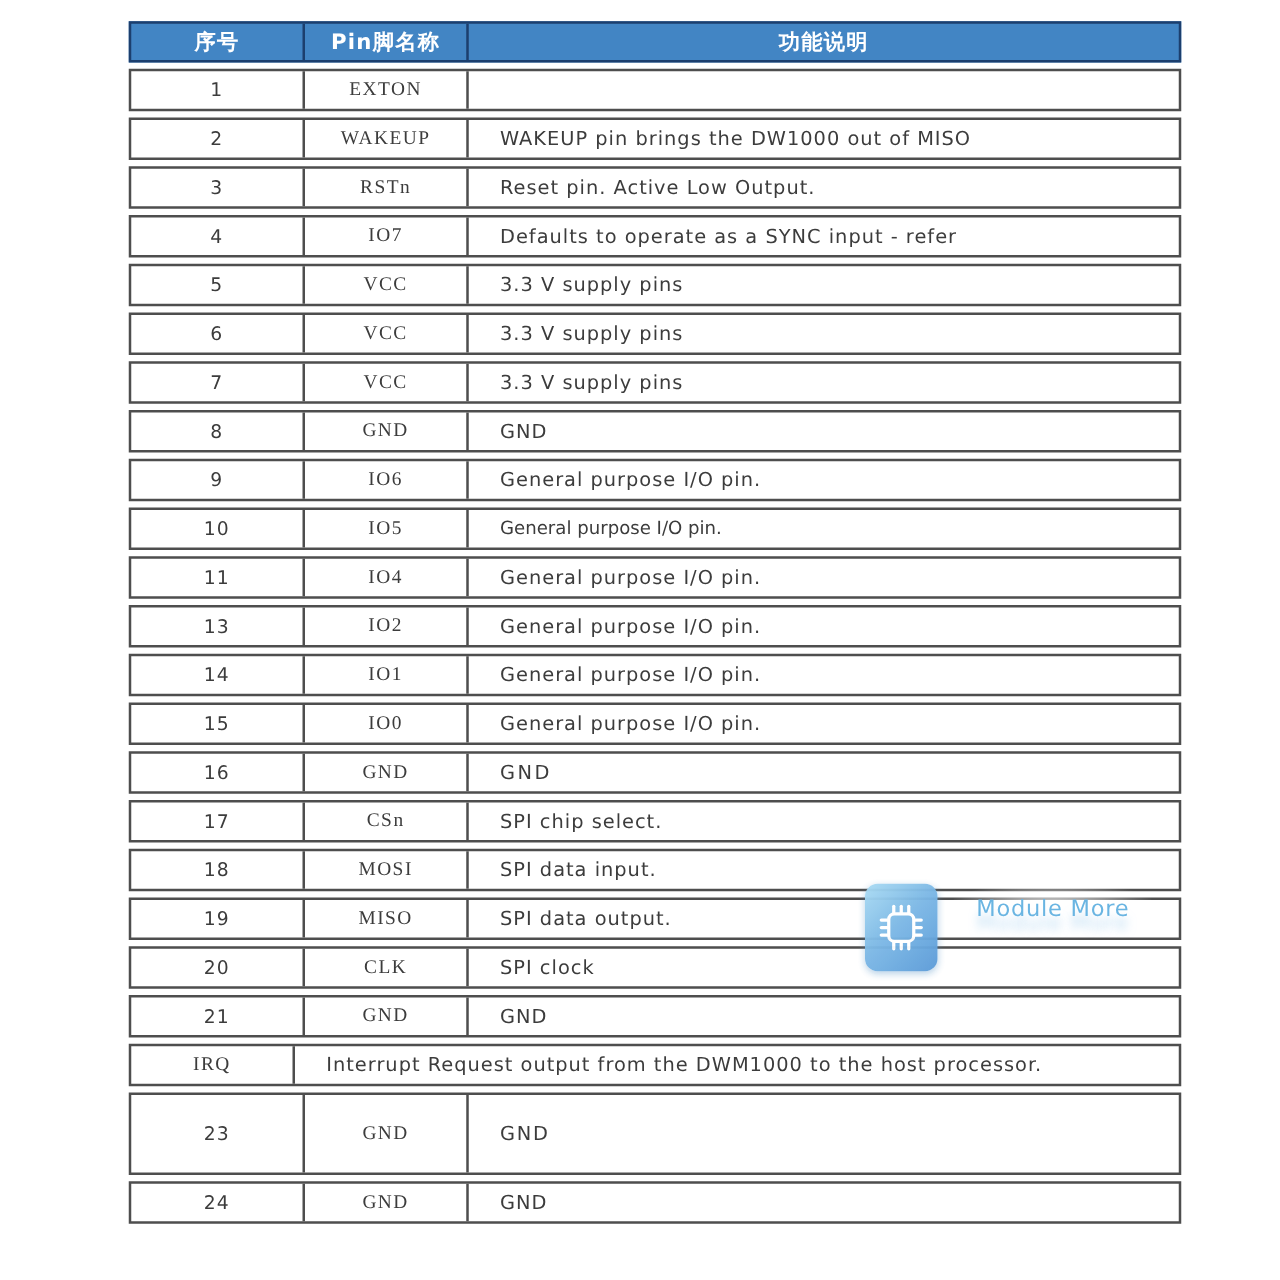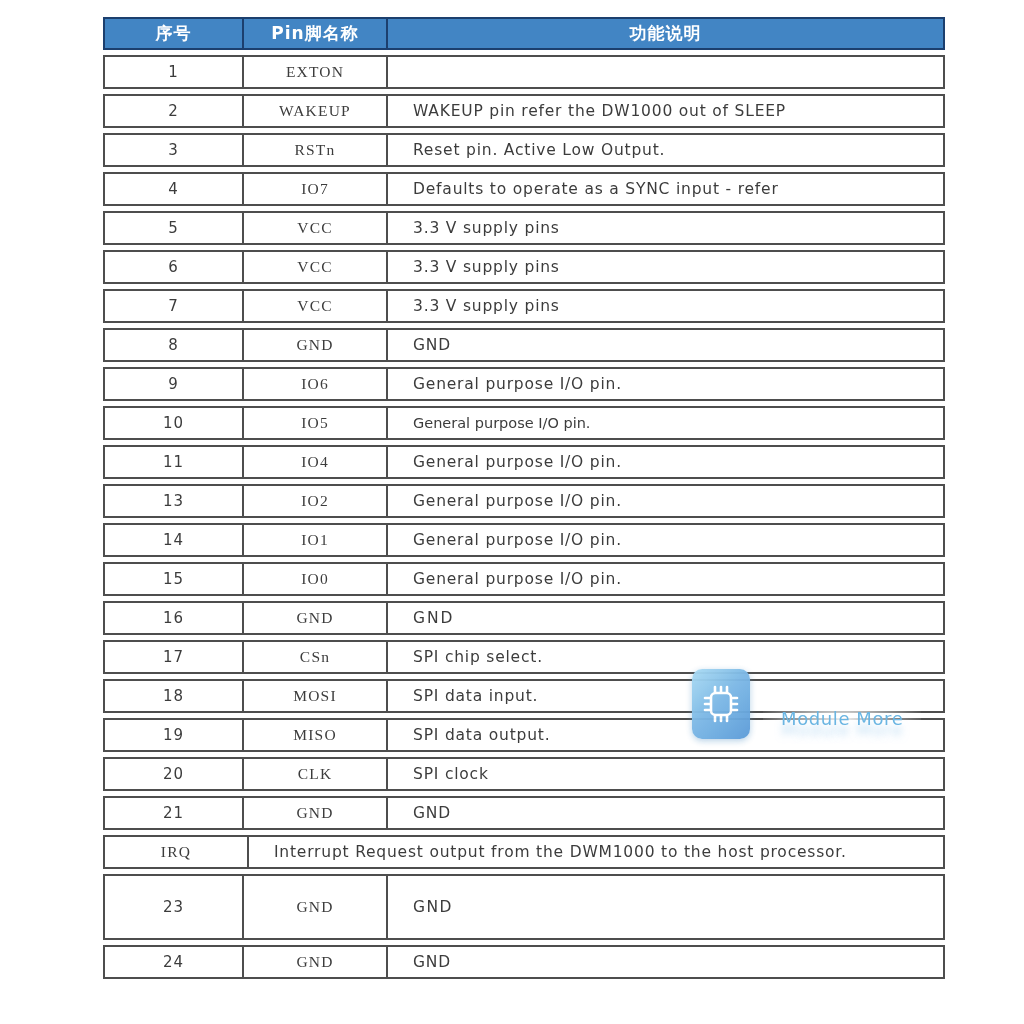--- a/index.html
+++ b/index.html
@@ -52,21 +52,21 @@
     margin-bottom: 5px;
     background: #ffffff;
   }
   .row .cell {
     display: flex;
     align-items: center;
     box-sizing: border-box;
     font-size: 15.5px;
   }
   .c1 { width: 139px; justify-content: center; }
-  .c2 { width: 144px; justify-content: center; }
+  .c2 { width: 131px; justify-content: center; }
   .c3 { flex: 1; }
   .row .c1 {
     border-right: 2px solid var(--row-border, #4e4e4e);
     font-size: 15px;
     letter-spacing: 1px;
   }
   .row .c2 {
     border-right: 2px solid var(--row-border, #4e4e4e);
     letter-spacing: 1.2px;
     font-family: Liberation Serif, serif;
@@ -80,23 +80,23 @@
   .rows .row:nth-child(10) .c3 { letter-spacing: 0; font-size: 14.5px; }
   .rows .row:nth-child(15) .c3 { letter-spacing: 2px; }
   .rows .row:nth-child(22) { height: 66px; }
   .rows .row:nth-child(22) .c3 { letter-spacing: 1.4px; line-height: 38px; }
   .rows .row:last-child { margin-top: 4px; }
 
   
   .watermark {
     position: absolute;
     left: 692px;
-    top: 669px;
-    display: flex;
-    align-items: flex-end;
+    top: 707px;
+    display: flex;
+    align-items: flex-start;
     pointer-events: none;
   }
   .wm-tile {
     width: 58px;
     height: 70px;
     border-radius: 10px;
     background: linear-gradient(135deg, #abdcf4 0%, #7db9e6 45%, #5b9bd8 100%);
     box-shadow: 0 2px 6px rgba(90, 150, 200, 0.45);
     display: flex;
     align-items: center;
@@ -127,21 +127,21 @@
     </div>
     <div class="rows" id="rows-container">
   <div class="row">
     <div class="cell c1">1</div>
     <div class="cell c2">EXTON</div>
   </div>
 
   <div class="row">
     <div class="cell c1">2</div>
     <div class="cell c2">WAKEUP</div>
-    <div class="cell c3">WAKEUP pin refer the DW1000 out of SLEEP</div>
+    <div class="cell c3">WAKEUP pin brings the DW1000 out of MISO</div>
   </div>
 
   <div class="row">
     <div class="cell c1">3</div>
     <div class="cell c2">RSTn</div>
     <div class="cell c3">Reset pin. Active Low Output.</div>
   </div>
 
   <div class="row">
     <div class="cell c1">4</div>

